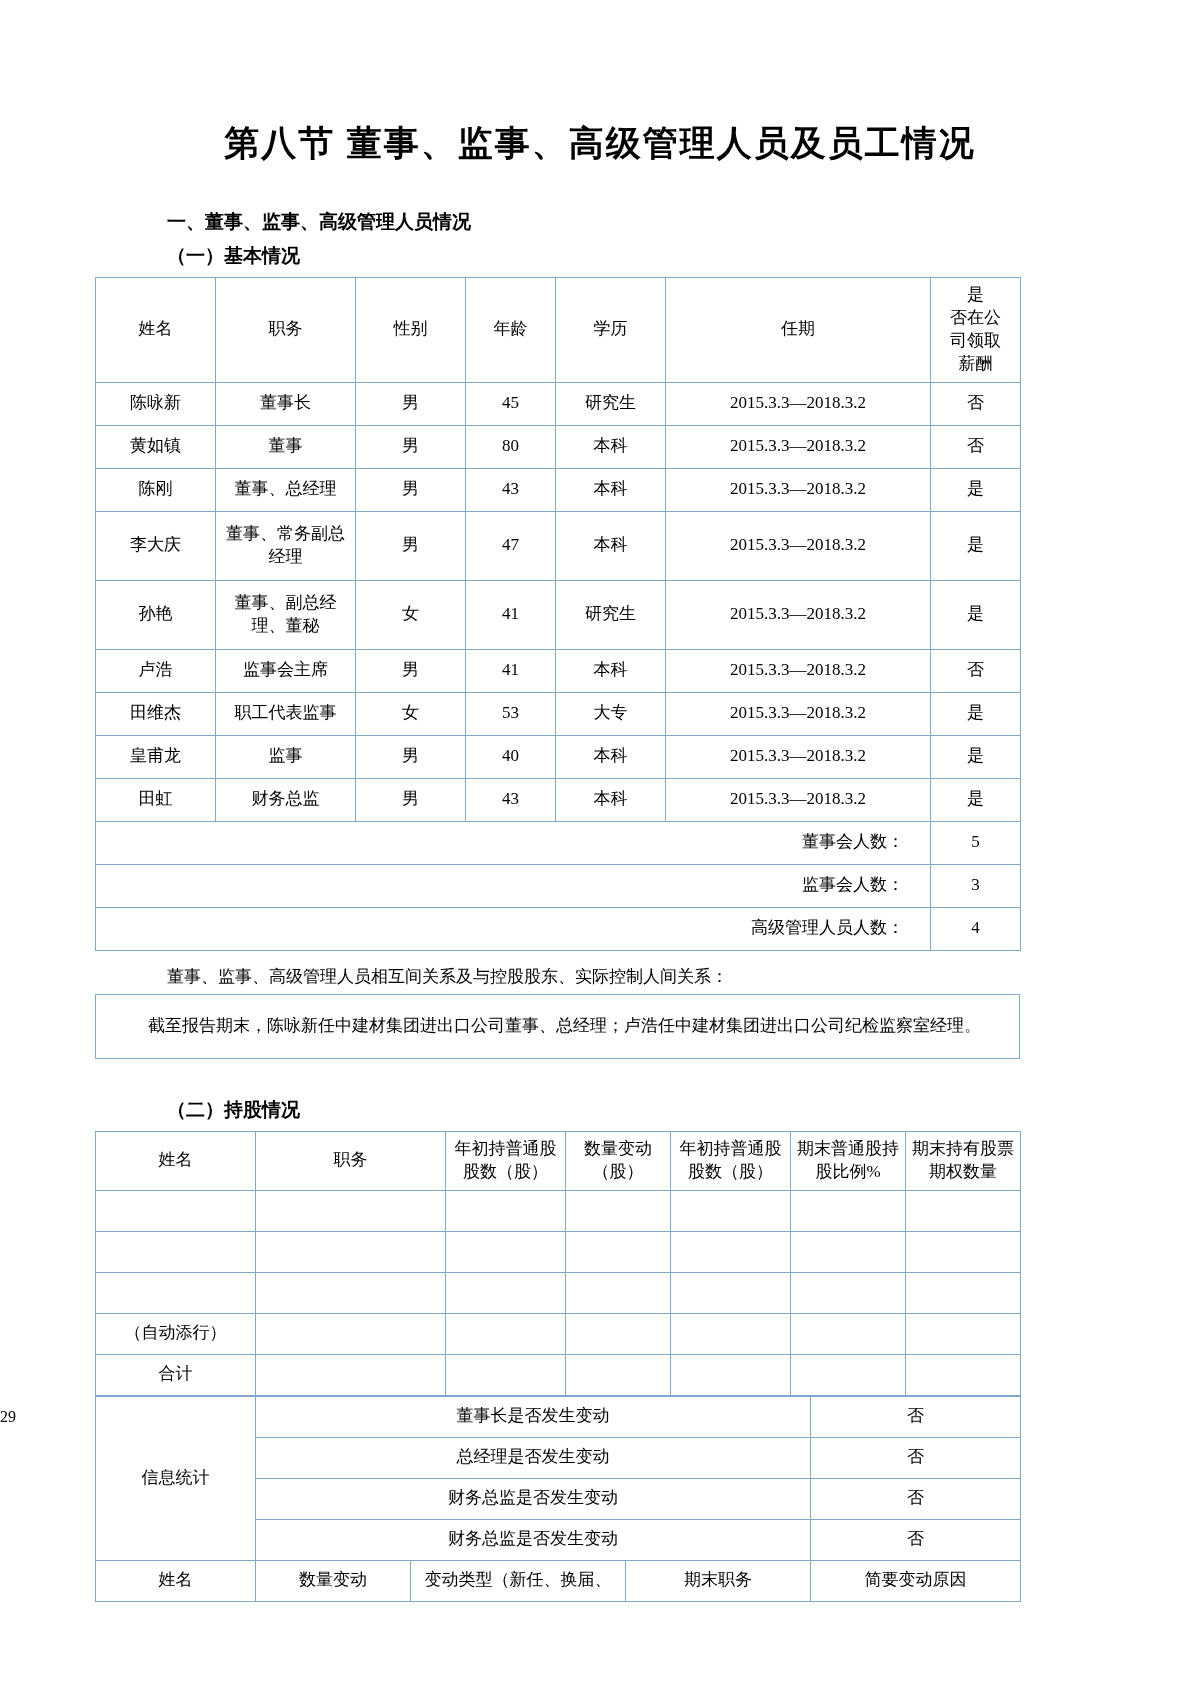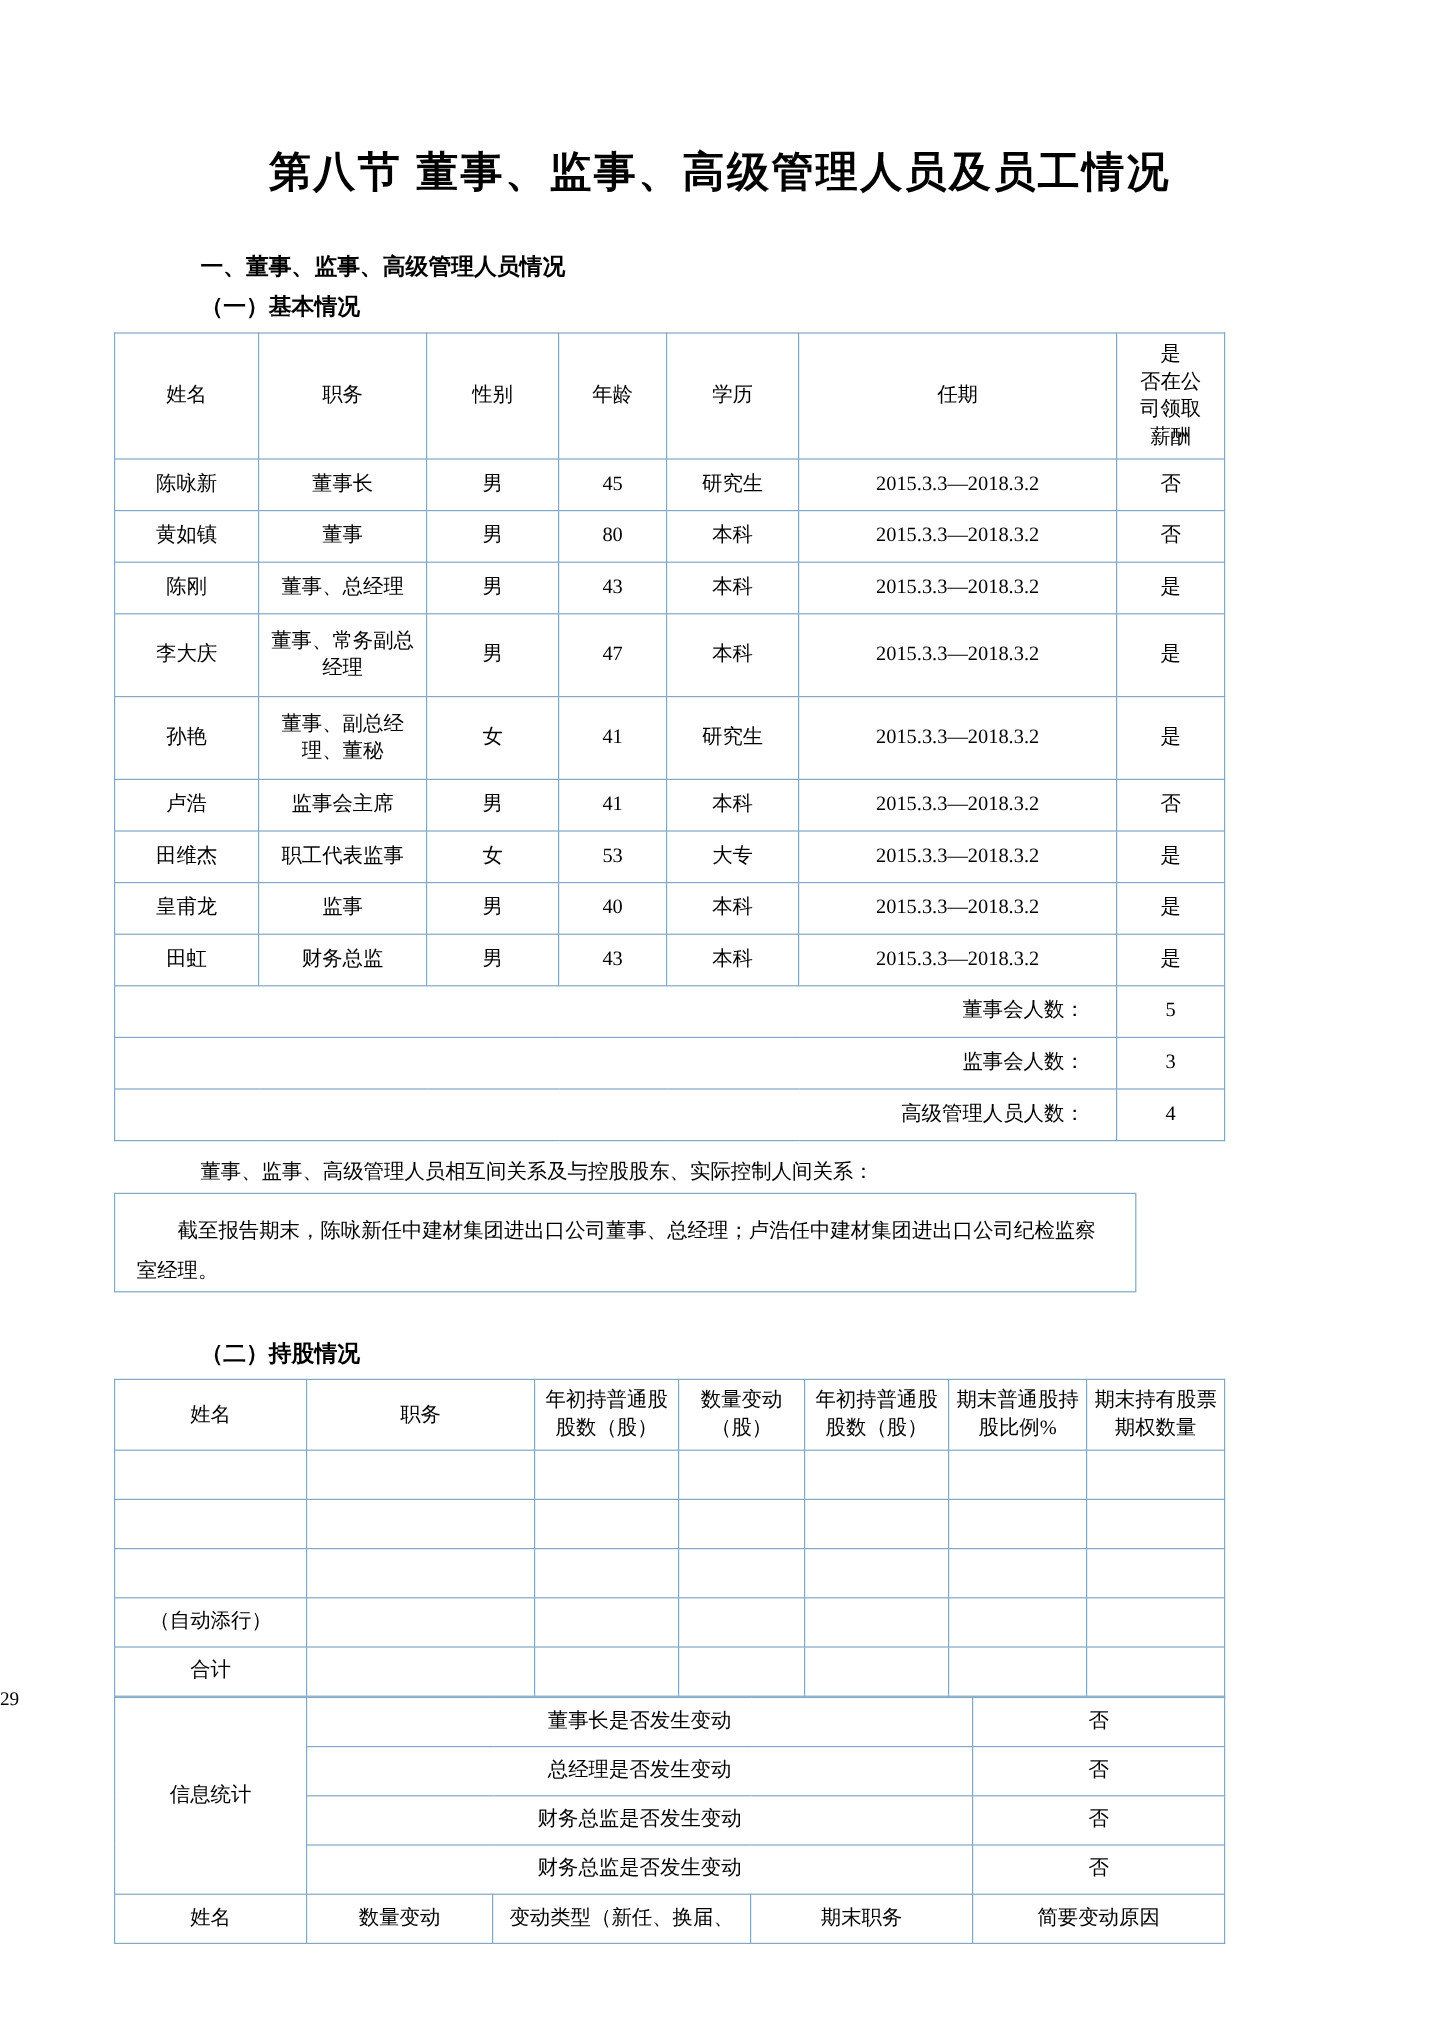--- a/index.html
+++ b/index.html
@@ -86,23 +86,23 @@
   .sum-label {
     text-align: right !important;
     padding-right: 26px !important;
   }
   .note-line {
     font-size: 17px;
     padding: 14px 0 6px 72px;
   }
   .note-box {
     border: 1px solid #7fa8c9;
-    width: 852px;
+    width: 925px;
     box-sizing: border-box;
-    padding: 14px 18px 1px 18px;
+    padding: 14px 18px 16px 18px;
     font-size: 17px;
     line-height: 1.95;
   }
   .note-box p {
     margin: 0;
     text-indent: 34px;
   }
   .empty-row td {
     height: 28px;
   }

